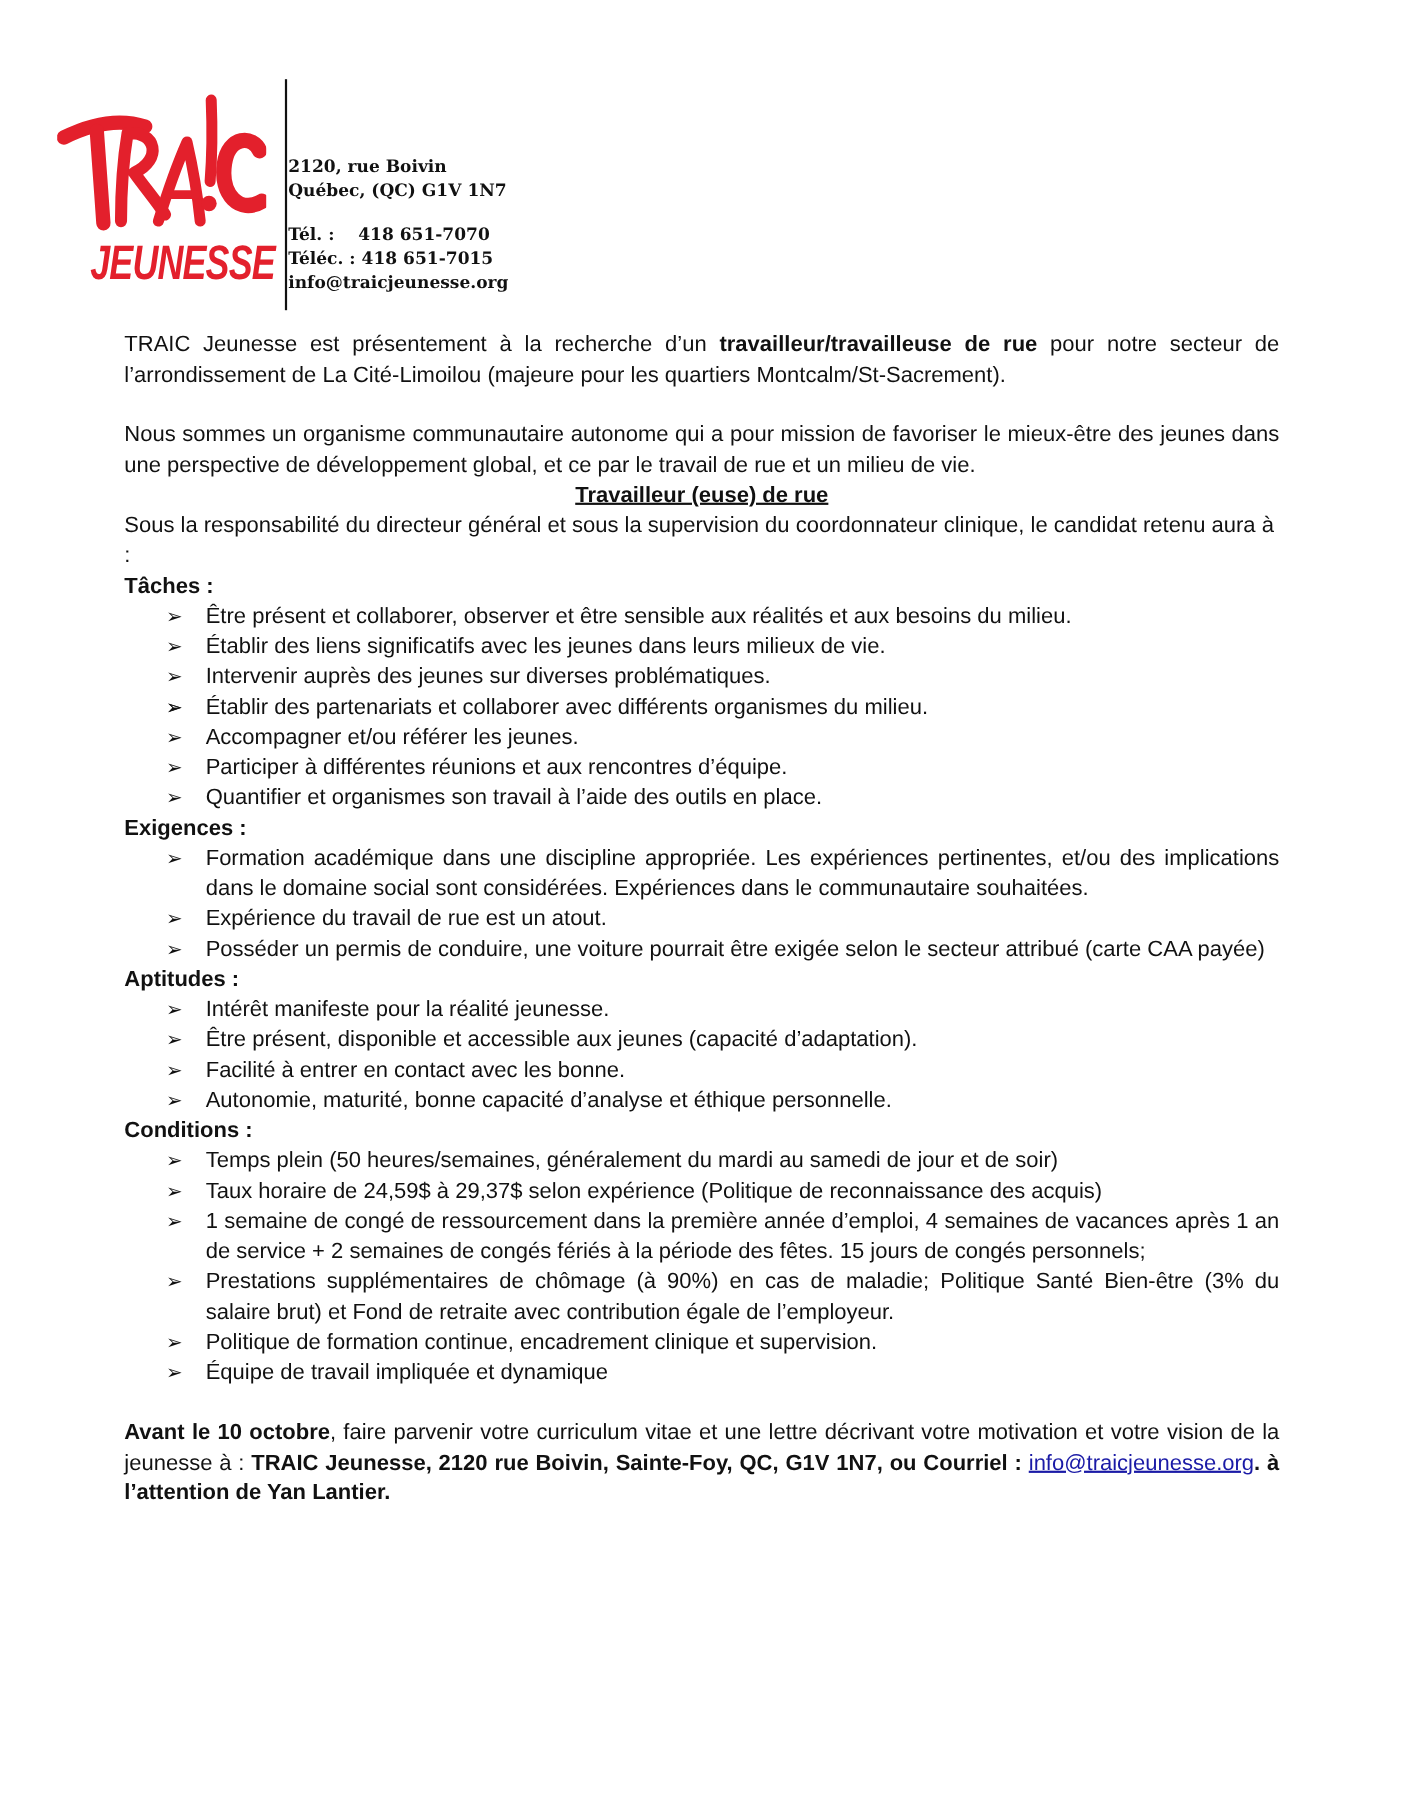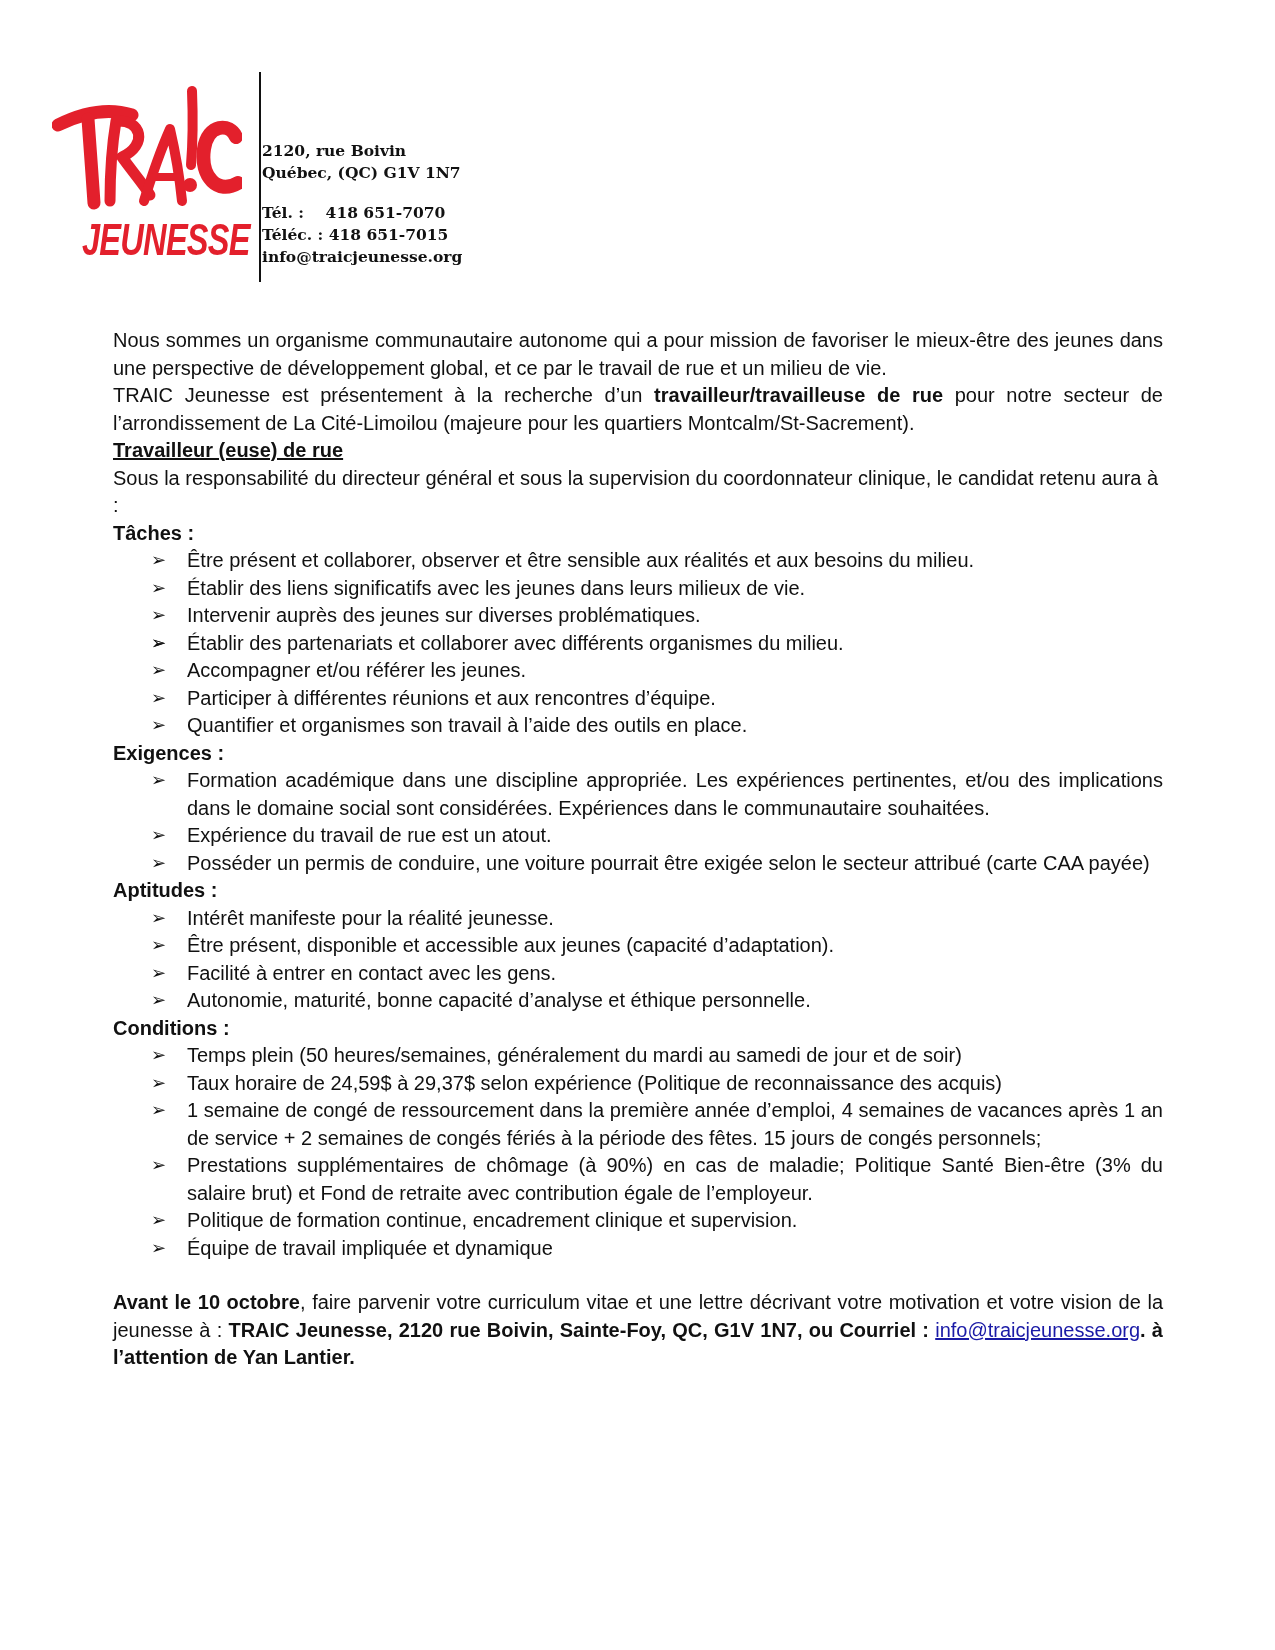--- a/index.html
+++ b/index.html
@@ -29,21 +29,21 @@
     }
     .contact .gap { height: 18px; }
     .content {
       position: absolute; left: 113px; top: 300px; width: 1050px;
       font-size: 20px; line-height: 27.5px; color: #111;
     }
     .content p { margin: 0; }
     .justify { text-align: justify; }
     .mt { margin-top: 27px !important; }
     .section-title {
-      font-weight: bold; text-decoration: underline; margin-top: 27px;
+      font-weight: bold; text-decoration: underline; margin-top: 27px; text-align: center;
     }
     .label { font-weight: bold; }
     ul.arrows { list-style: none; margin: 0; padding: 0; }
     ul.arrows li {
       position: relative; padding-left: 74px; text-align: justify;
     }
     ul.arrows li .bullet {
       position: absolute; left: 38px; top: 0; font-size: 18px;
     }
     a.mail { color: #1a1aa6; text-decoration: underline; font-weight: normal; }
@@ -76,24 +76,24 @@
 <div class="contact">
   <div>2120, rue Boivin</div>
   <div>Québec, (QC) G1V 1N7</div>
   <div class="gap"></div>
   <div style="white-space:pre">Tél. :    418 651-7070</div>
   <div>Téléc. : 418 651-7015</div>
   <div>info@traicjeunesse.org</div>
 </div>
 
 <div class="content">
-  <p class="justify mt">Nous sommes un organisme communautaire autonome qui a pour mission de favoriser le mieux-être des jeunes dans une perspective de développement global, et ce par le travail de rue et un milieu de vie.</p>
   <p class="justify">
     <span>TRAIC Jeunesse est présentement à la recherche d’un </span><span class="bold">travailleur/travailleuse de rue</span><span> pour notre secteur de l’arrondissement de La Cité-Limoilou (majeure pour les quartiers Montcalm/St-Sacrement).</span>
   </p>
+  <p class="justify mt">Nous sommes un organisme communautaire autonome qui a pour mission de favoriser le mieux-être des jeunes dans une perspective de développement global, et ce par le travail de rue et un milieu de vie.</p>
 
   <p class="section-title">Travailleur (euse) de rue</p>
   <p>Sous la responsabilité du directeur général et sous la supervision du coordonnateur clinique, le candidat retenu aura à :</p>
 
   <p class="label">Tâches :</p>
   <ul class="arrows">
       <li><span class="bullet">➢</span><span>Être présent et collaborer, observer et être sensible aux réalités et aux besoins du milieu.</span></li>
       <li><span class="bullet">➢</span><span>Établir des liens significatifs avec les jeunes dans leurs milieux de vie.</span></li>
       <li><span class="bullet">➢</span><span>Intervenir auprès des jeunes sur diverses problématiques.</span></li>
       <li><span class="bullet">➢</span></li>
@@ -107,21 +107,21 @@
   <ul class="arrows">
       <li><span class="bullet">➢</span><span>Formation académique dans une discipline appropriée. Les expériences pertinentes, et/ou des implications dans le domaine social sont considérées. Expériences dans le communautaire souhaitées.</span></li>
       <li><span class="bullet">➢</span><span>Expérience du travail de rue est un atout.</span></li>
       <li><span class="bullet">➢</span><span>Posséder un permis de conduire, une voiture pourrait être exigée selon le secteur attribué (carte CAA payée)</span></li>
     </ul>
 
   <p class="label">Aptitudes :</p>
   <ul class="arrows">
       <li><span class="bullet">➢</span><span>Intérêt manifeste pour la réalité jeunesse.</span></li>
       <li><span class="bullet">➢</span><span>Être présent, disponible et accessible aux jeunes (capacité d’adaptation).</span></li>
-      <li><span class="bullet">➢</span><span>Facilité à entrer en contact avec les gens.</span></li>
+      <li><span class="bullet">➢</span><span>Facilité à entrer en contact avec les bonne.</span></li>
       <li><span class="bullet">➢</span><span>Autonomie, maturité, bonne capacité d’analyse et éthique personnelle.</span></li>
     </ul>
 
   <p class="label">Conditions :</p>
   <ul class="arrows">
       <li><span class="bullet">➢</span><span>Temps plein (50 heures/semaines, généralement du mardi au samedi de jour et de soir)</span></li>
       <li><span class="bullet">➢</span><span>Taux horaire de 24,59$ à 29,37$ selon expérience (Politique de reconnaissance des acquis)</span></li>
       <li><span class="bullet">➢</span><span>1 semaine de congé de ressourcement dans la première année d’emploi, 4 semaines de vacances après 1 an de service + 2 semaines de congés fériés à la période des fêtes. 15 jours de congés personnels;</span></li>
       <li><span class="bullet">➢</span><span>Prestations supplémentaires de chômage (à 90%) en cas de maladie; Politique Santé Bien-être (3% du salaire brut) et Fond de retraite avec contribution égale de l’employeur.</span></li>
       <li><span class="bullet">➢</span><span>Politique de formation continue, encadrement clinique et supervision.</span></li>

